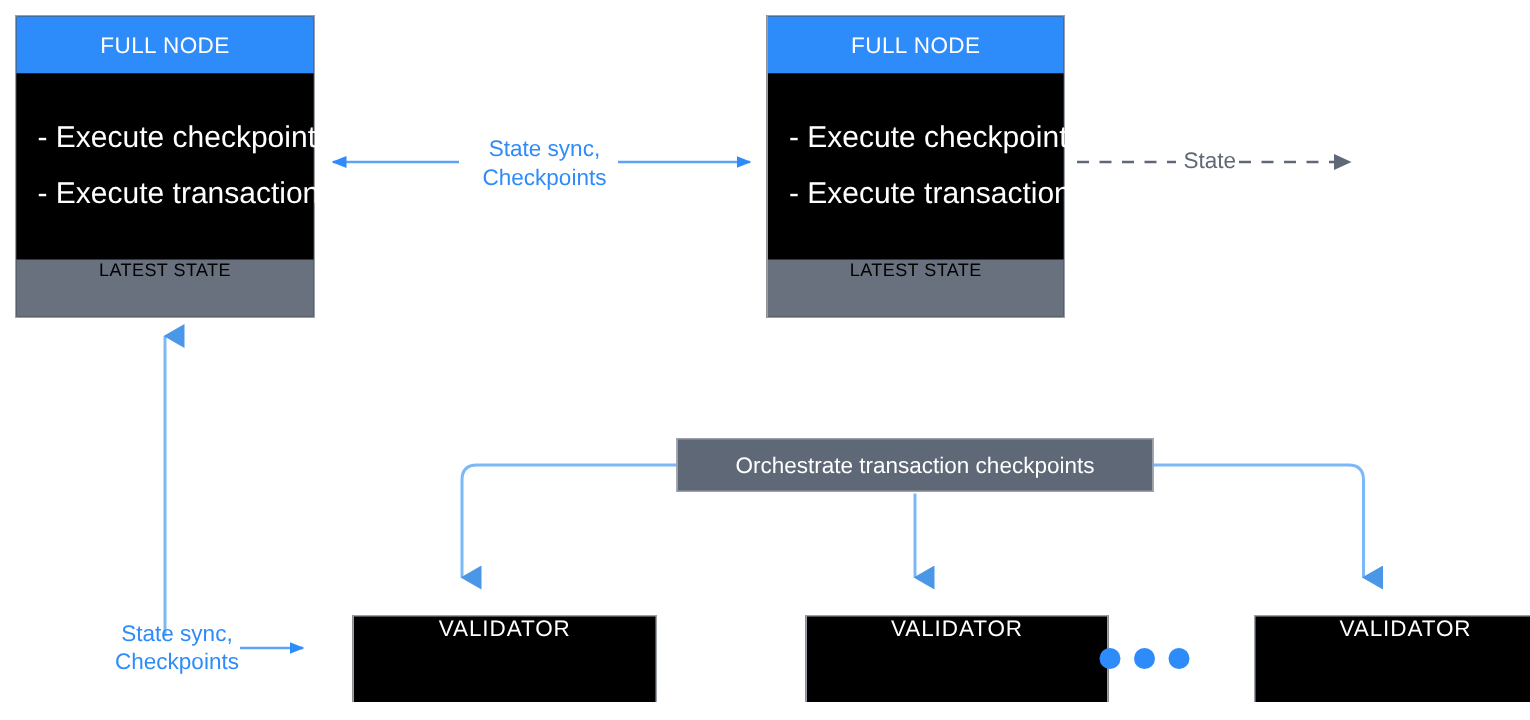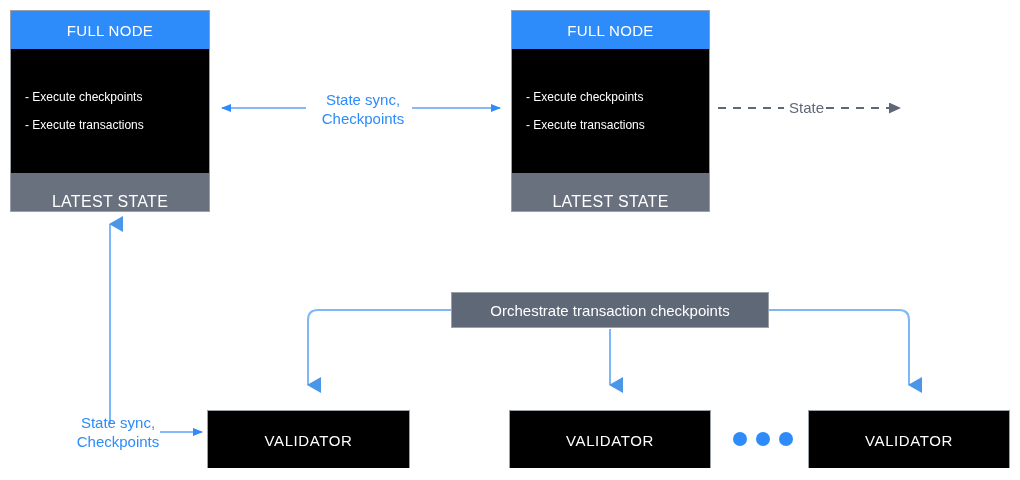--- a/index.html
+++ b/index.html
@@ -44,47 +44,48 @@
     background: #000000;
     color: #ffffff;
     display: flex;
     flex-direction: column;
     justify-content: center;
     gap: 14px;
     padding: 0 14px;
     box-sizing: border-box;
   }
   .node-body .bullet {
-    font-size: 12px;
+    font-size: 20px;
     color: #ffffff;
     white-space: nowrap;
   }
   .node-footer {
     height: 38px;
     display: flex;
-    align-items: flex-end;
-    justify-content: center;
-    color: #ffffff;
-    font-size: 16px;
+    align-items: flex-start;
+    justify-content: center;
+    color: #000000;
+    font-size: 12px;
     letter-spacing: 0.3px;
     flex: 0 0 auto;
   }
 
   
   .validator {
     position: absolute;
     box-sizing: border-box;
     background: #000000;
     border: 1px solid #9aa0a8;
     display: flex;
-    align-items: center;
+    align-items: flex-start;
     justify-content: center;
     color: #ffffff;
     font-size: 15px;
     letter-spacing: 0.6px;
+    margin-left: 28px;
   }
 
   
   .orchestrate {
     position: absolute;
     box-sizing: border-box;
     border: 1px solid #9aa0a8;
     display: flex;
     align-items: center;
     justify-content: center;

